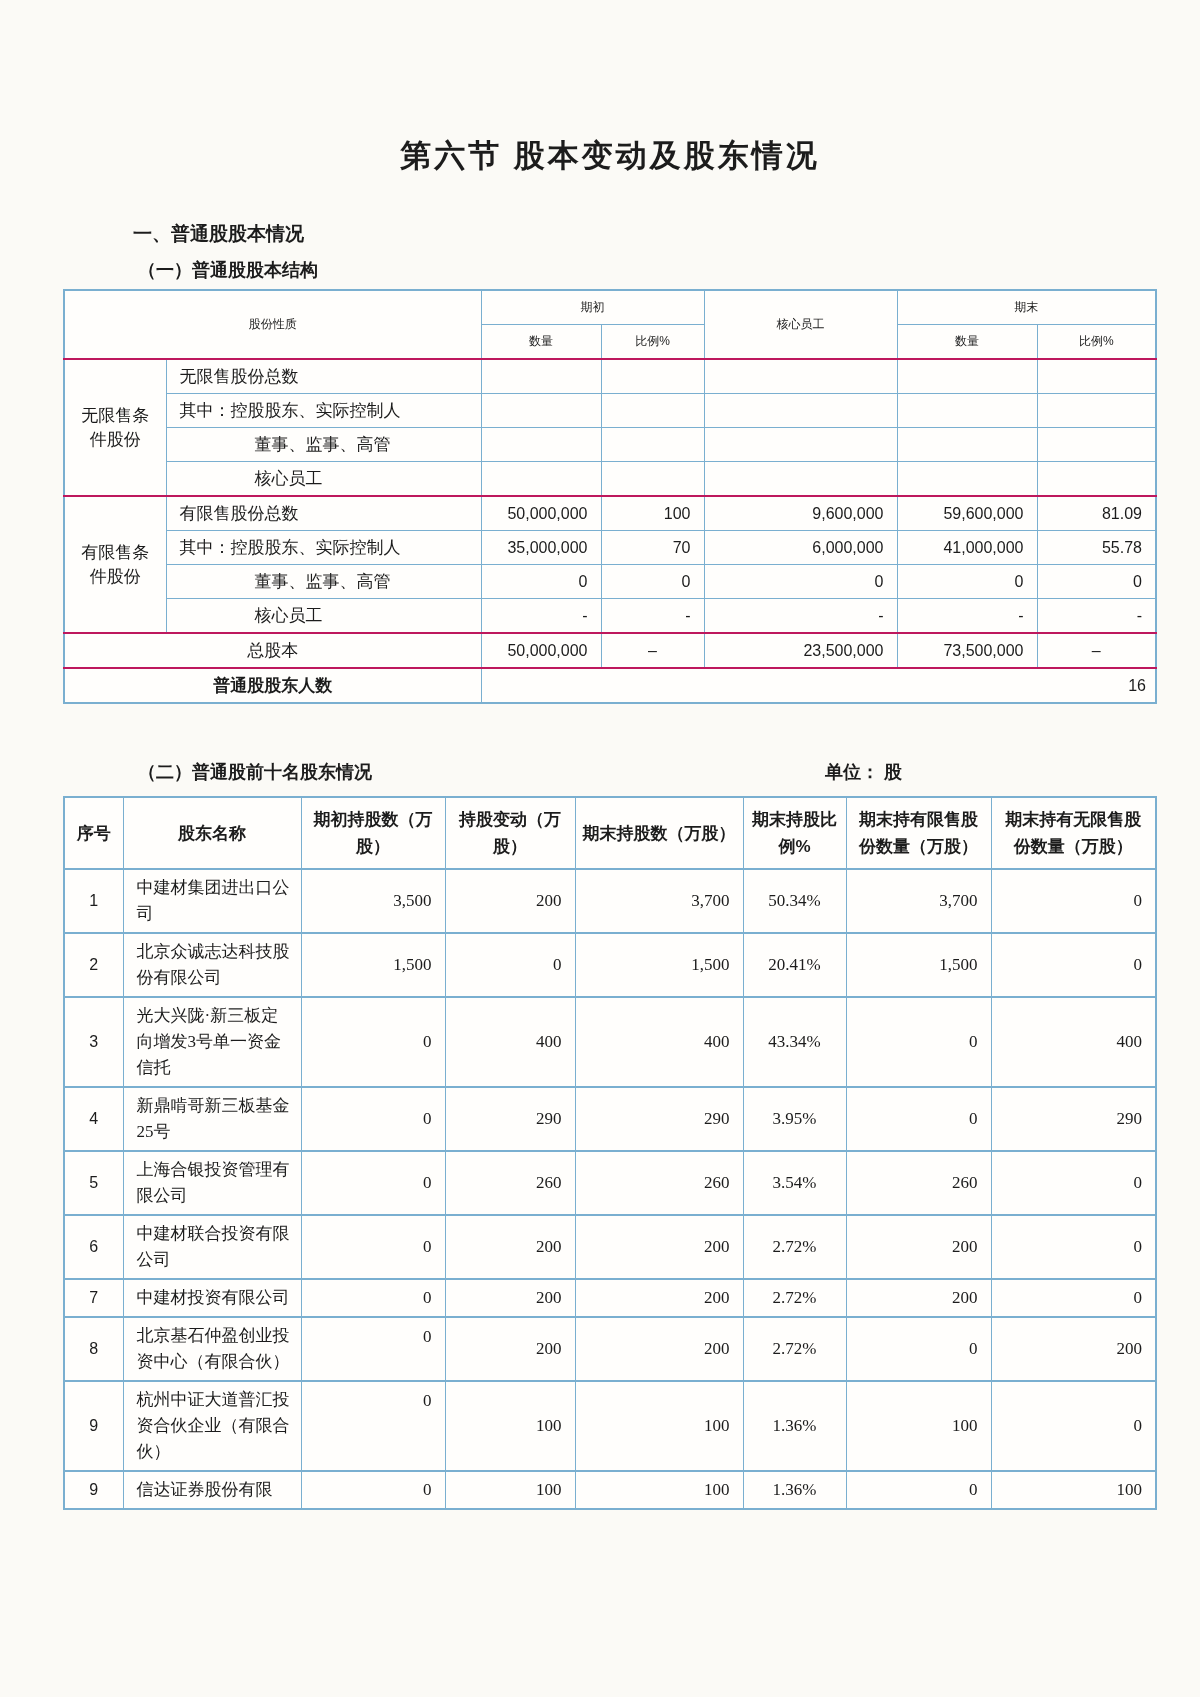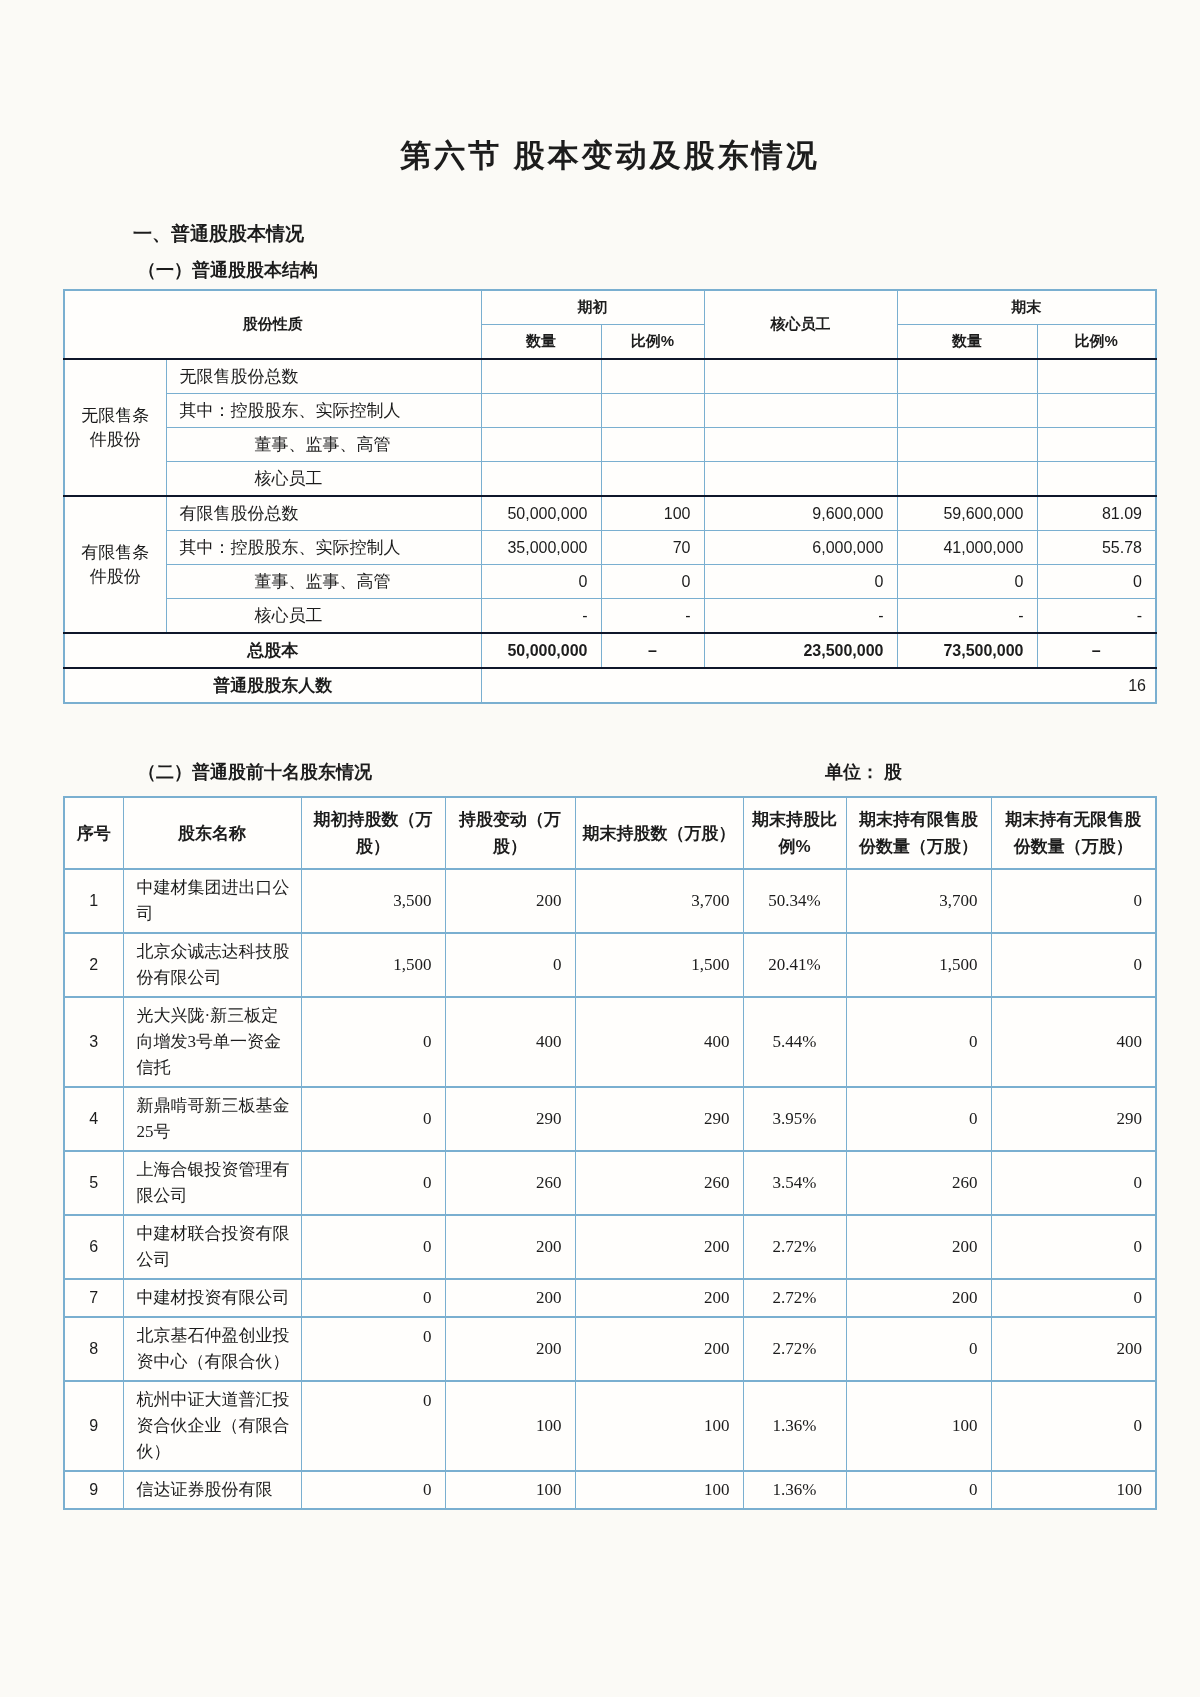--- a/index.html
+++ b/index.html
@@ -30,34 +30,34 @@
     font-weight:bold;font-size:18px;
   }
 
   table{border-collapse:collapse;table-layout:fixed;width:1094px;background:#fffefc;}
   td,th{border:1px solid #7aafd0;overflow:hidden;}
 
   
   .t1{font-size:17px;border:2px solid #7aafd0;}
   .t1 th{
     font-family:"Liberation Sans","DejaVu Sans",sans-serif;
-    font-weight:bold;font-size:15px;
+    font-weight:normal;font-size:12px;
     padding:5px 6px;height:23px;
   }
   .t1 td{padding:5px 8px;height:23px;line-height:22px;}
   .t1 .grp{text-align:center;padding:4px 12px;line-height:24px;}
   .t1 .lbl{text-align:left;padding-left:13px;}
   .t1 .indent{padding-left:88px;}
   .t1 .num{
     text-align:right;padding-right:13px;
     font-family:"Liberation Sans","DejaVu Sans",sans-serif;font-size:16px;
   }
   .t1 .ctr{text-align:center;font-family:"Liberation Sans","DejaVu Sans",sans-serif;font-size:16px;}
-  .t1 tr.sep td{border-top:2px solid #0f172a;}
-  .t1 .bold, .t1 .bold td{font-weight:bold;}
+  .t1 tr.sep td{border-top:2px solid #be185d;}
+  .t1 .bold, .t1 .bold td{font-weight:normal;}
   .t1 .totlbl{text-align:center;font-family:"Liberation Sans","DejaVu Sans",sans-serif;font-weight:bold;font-size:17px;}
   .t1 .hval{
     text-align:right;padding-right:9px;font-weight:normal;
     font-family:"Liberation Sans","DejaVu Sans",sans-serif;font-size:16px;
   }
 
   
   .h2row{
     display:flex;align-items:baseline;justify-content:space-between;
     margin:56px 0 12px 0;padding-left:75px;padding-right:255px;
@@ -245,21 +245,21 @@
       <td class="pct">20.41%</td>
       <td class="num">1,500</td>
       <td class="num">0</td>
     </tr>
     <tr>
       <td class="seq">3</td>
       <td class="name">光大兴陇·新三板定向增发3号单一资金信托</td>
       <td class="num">0</td>
       <td class="num">400</td>
       <td class="num">400</td>
-      <td class="pct">5.44%</td>
+      <td class="pct">43.34%</td>
       <td class="num">0</td>
       <td class="num">400</td>
     </tr>
     <tr>
       <td class="seq">4</td>
       <td class="name">新鼎啃哥新三板基金25号</td>
       <td class="num">0</td>
       <td class="num">290</td>
       <td class="num">290</td>
       <td class="pct">3.95%</td>

